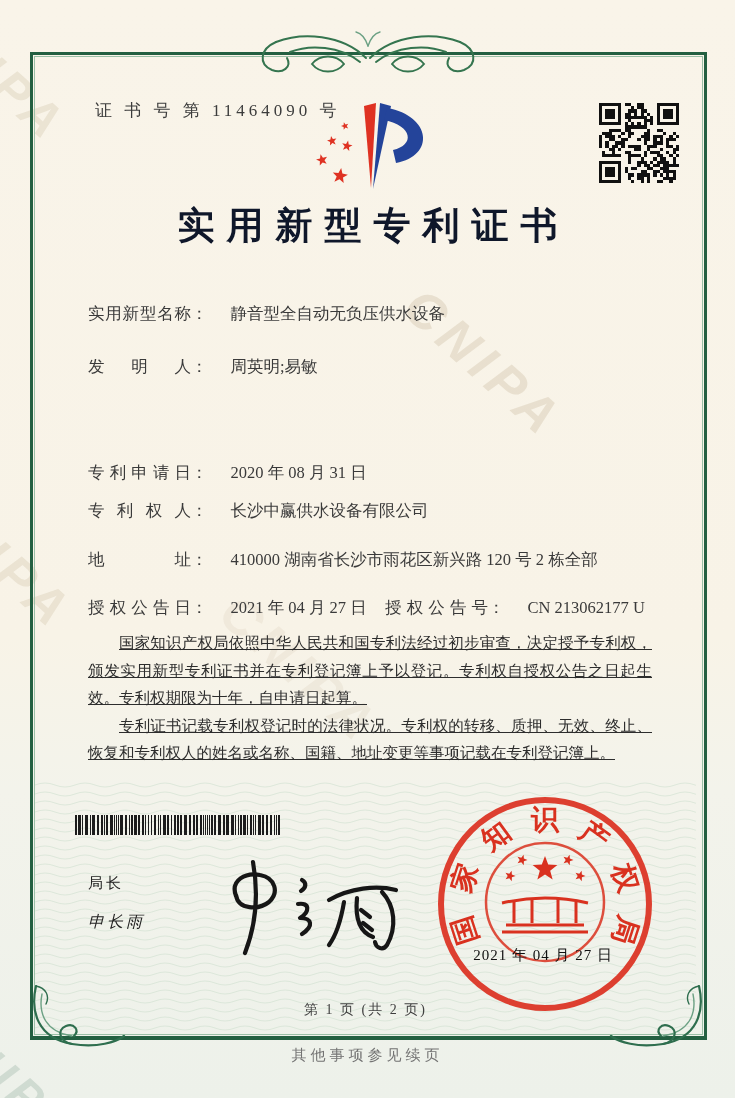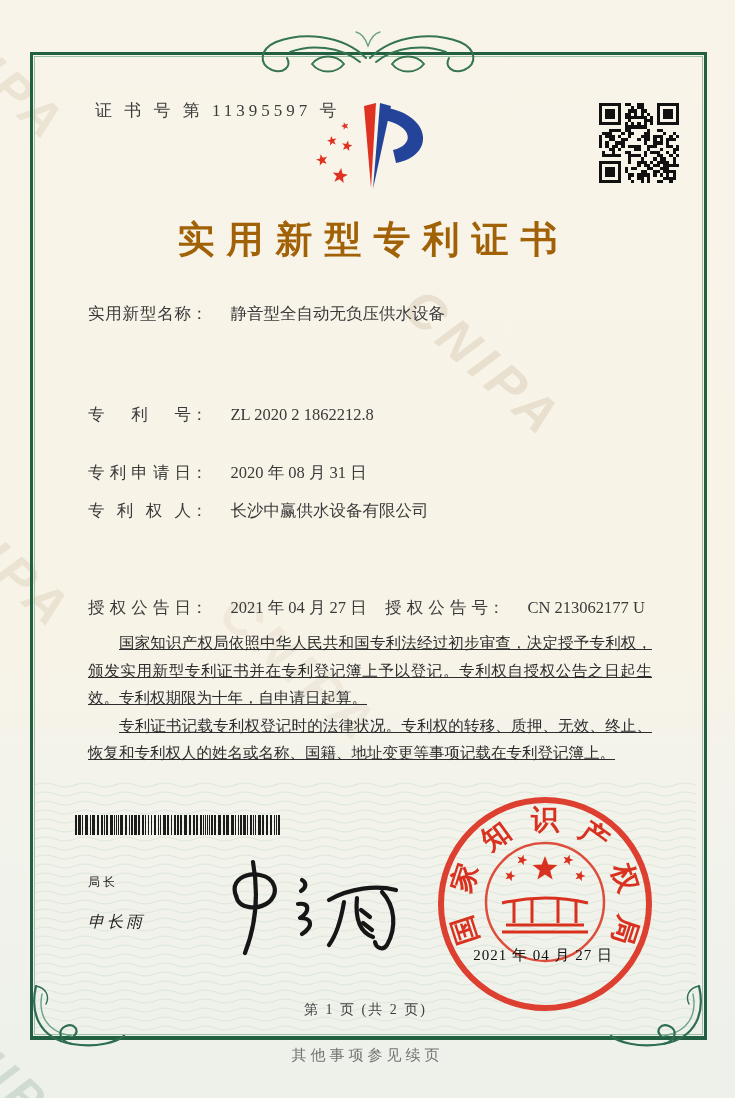--- a/index.html
+++ b/index.html
@@ -21,36 +21,36 @@
   .frame{position:absolute;left:30px;top:52px;width:671px;height:981px;
     border:3px solid #235f41;border-bottom-width:4px;z-index:2;}
   .frame-inner{position:absolute;left:1px;top:1px;right:1px;bottom:1px;border:1px solid #9abfa6;}
   .waves{position:absolute;left:35px;top:781px;z-index:2;pointer-events:none;}
   .ornament-top{position:absolute;left:242px;top:24px;z-index:4;}
   .flourish{position:absolute;z-index:4;}
   
   .cert-no{position:absolute;z-index:5;left:95px;top:99px;font-size:17px;letter-spacing:4px;color:#3c3c3c;}
   .logo{position:absolute;z-index:5;left:296px;top:98px;}
   .qr{position:absolute;z-index:5;left:599px;top:103px;}
-  .title{position:absolute;z-index:5;left:0;width:735px;top:215px;text-align:center;
-    font-size:37px;font-weight:700;letter-spacing:12px;text-indent:12px;color:#a16207;}
+  .title{position:absolute;z-index:5;left:0;width:735px;top:201px;text-align:center;
+    font-size:37px;font-weight:700;letter-spacing:12px;text-indent:12px;color:#0f172a;}
   
   .field-row{position:absolute;z-index:5;left:88px;width:566px;font-size:16.5px;color:#3a3a3a;white-space:nowrap;}
   .f-label{display:inline-block;width:103px;text-align:justify;text-align-last:justify;}
   .f-colon{display:inline-block;}
   .f-value{margin-left:23px;}
   .field-col2{position:absolute;left:297px;top:0;font-family:Liberation Serif, serif;}
   
   .paras{position:absolute;z-index:5;left:88px;top:629px;width:564px;font-size:15.5px;
     line-height:1.78;color:#2d2d2d;text-align:justify;}
   .paras p{margin:0;text-indent:2em;text-decoration:underline;}
   
   .barcode{position:absolute;z-index:5;left:75px;top:815px;}
   .sig-title{position:absolute;z-index:5;left:88px;top:874px;font-family:"Liberation Sans","DejaVu Sans",sans-serif;
-    font-size:12px;letter-spacing:3px;color:#222;}
+    font-size:15px;letter-spacing:3px;color:#222;}
   .sig-name{position:absolute;z-index:5;left:88px;top:912px;font-family:"Liberation Sans","DejaVu Sans",sans-serif;
     font-size:16px;letter-spacing:3px;color:#222;font-style:italic;}
   .signature{position:absolute;z-index:5;left:186px;top:850px;}
   .seal{position:absolute;z-index:6;left:438px;top:797px;width:214px;height:214px;}
   .seal-ring{position:absolute;inset:0;border:6px solid rgba(219,48,31,.92);border-radius:50%;}
   .seal-char{position:absolute;width:30px;height:30px;line-height:30px;text-align:center;
     font-size:28px;font-weight:700;color:#d9311f;}
   .emblem{position:absolute;left:44px;top:42px;}
   .seal-date{position:absolute;z-index:7;left:455px;top:946px;width:176px;text-align:center;
     font-size:15px;letter-spacing:1px;color:#101010;}
@@ -135,21 +135,21 @@
   </svg>
   <svg class="flourish" style="left:607px;top:982px;transform:scaleX(-1);" width="100" height="76" viewBox="0 0 100 76">
     <g stroke="#2e6e4e" fill="none" stroke-width="2.2" stroke-linecap="round">
       <path d="M8,4 C2,30 10,56 44,62 C70,66 88,60 96,54"></path>
       <path d="M14,12 C10,32 18,50 44,54" stroke-width="1.4" stroke="#6ca184"></path>
       <path d="M44,62 c-12,-2 -16,-14 -6,-18 c8,-3 14,4 8,10"></path>
       <path d="M8,4 c10,2 14,10 10,18" stroke-width="1.4"></path>
     </g>
   </svg>
 
-  <div class="cert-no">证 书 号 第 11395597 号</div>
+  <div class="cert-no">证 书 号 第 11464090 号</div>
 
   <svg id="logo" class="logo" width="155" height="98" viewBox="0 0 155 98">
     <path d="M68,8 L80,5 L75,90 Z" fill="#df3222"></path>
     <path d="M84,5 L95,8 L77,91 Z" fill="#24449a"></path>
     <path d="M91,10 C136,18 139,58 100,65 L97,52 C119,47 117,28 88,22 Z" fill="#24449a"></path>
     <g id="logo-stars" fill="#df3222">
         <polygon points="47.82,24.18 49.54,26.41 52.27,25.69 50.68,28.02 52.20,30.40 49.50,29.60 47.71,31.79 47.63,28.97 45.00,27.94 47.65,26.99" fill="#df3222"></polygon>
         <polygon points="35.01,38.10 36.87,41.09 40.35,40.54 38.09,43.24 39.68,46.38 36.42,45.06 33.92,47.55 34.17,44.03 31.03,42.43 34.45,41.58" fill="#df3222"></polygon>
         <polygon points="52.09,42.61 52.70,46.44 56.46,47.37 53.01,49.14 53.28,53.00 50.54,50.26 46.95,51.72 48.71,48.26 46.21,45.30 50.04,45.90" fill="#df3222"></polygon>
         <polygon points="24.52,56.19 26.93,59.66 31.07,58.79 28.51,62.16 30.62,65.83 26.62,64.44 23.78,67.58 23.87,63.35 20.01,61.62 24.06,60.39" fill="#df3222"></polygon>
@@ -470,28 +470,31 @@
       <rect x="18" y="24" width="1" height="1" fill="#111"></rect>
       <rect x="19" y="24" width="1" height="1" fill="#111"></rect>
       <rect x="22" y="24" width="1" height="1" fill="#111"></rect>
     </svg>
 
   <div class="title">实用新型专利证书</div>
 
   <div class="field-row" style="top:303px">
     <span class="f-label">实用新型名称</span><span class="f-colon">：</span><span class="f-value">静音型全自动无负压供水设备</span>
   </div>
-  <div class="field-row" style="top:404px">
-    <span class="f-label">专利号</span><span class="f-colon">：</span><span class="f-value">ZL 2020 2 1862212.8</span>
+  <div class="field-row" style="top:356px">
+    <span class="f-label">发明人</span><span class="f-colon">：</span><span class="f-value">周英明;易敏</span>
   </div>
   <div class="field-row" style="top:462px">
     <span class="f-label">专利申请日</span><span class="f-colon">：</span><span class="f-value">2020 年 08 月 31 日</span>
   </div>
   <div class="field-row" style="top:500px">
     <span class="f-label">专利权人</span><span class="f-colon">：</span><span class="f-value">长沙中赢供水设备有限公司</span>
+  </div>
+  <div class="field-row" style="top:549px">
+    <span class="f-label">地址</span><span class="f-colon">：</span><span class="f-value">410000 湖南省长沙市雨花区新兴路 120 号 2 栋全部</span>
   </div>
   <div class="field-row" style="top:597px">
     <span class="f-label">授权公告日</span><span class="f-colon">：</span><span class="f-value">2021 年 04 月 27 日</span>
     <span class="field-col2">
       <span class="f-label">授权公告号</span><span class="f-colon">：</span><span class="f-value">CN 213062177 U</span>
     </span>
   </div>
 
   <div class="paras">
     <p>国家知识产权局依照中华人民共和国专利法经过初步审查，决定授予专利权，颁发实用新型专利证书并在专利登记簿上予以登记。专利权自授权公告之日起生效。专利权期限为十年，自申请日起算。</p>

